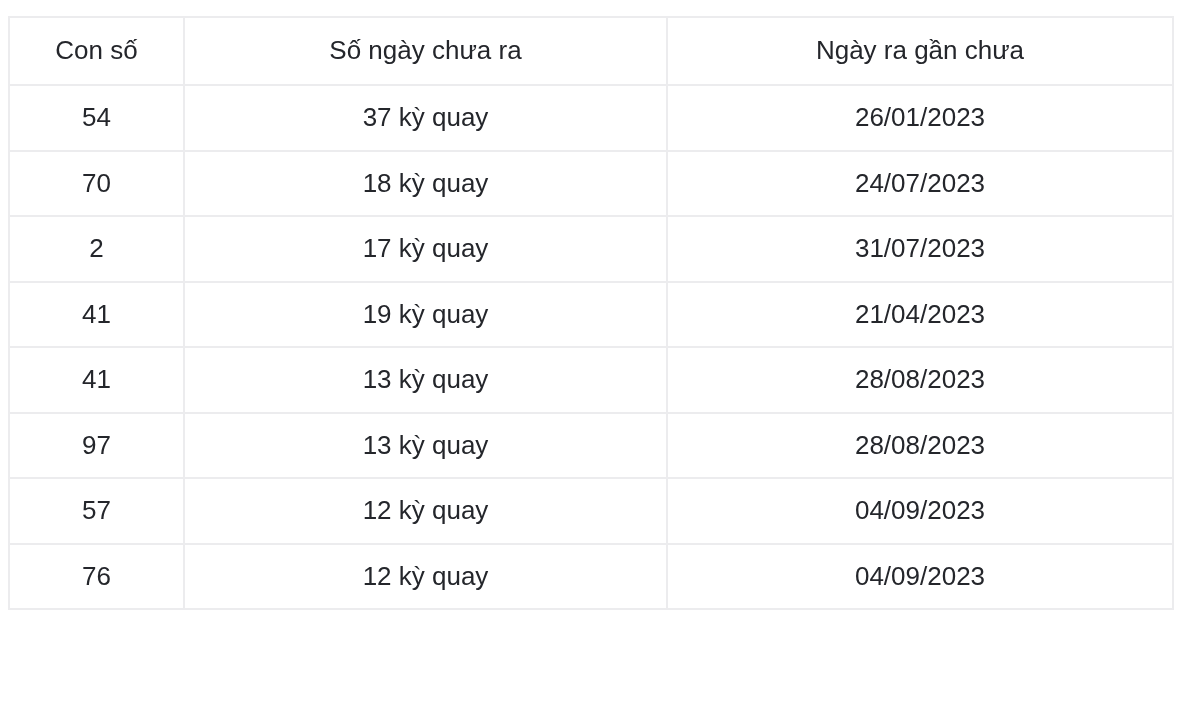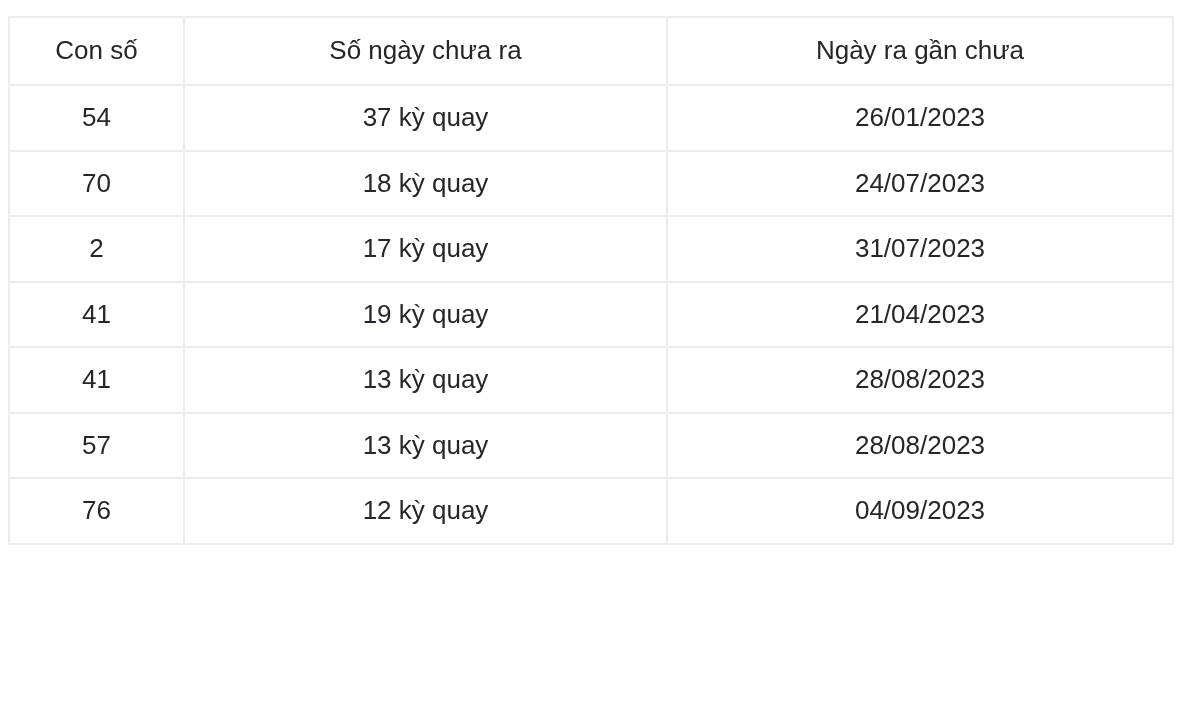--- a/index.html
+++ b/index.html
@@ -108,23 +108,28 @@
           <td class="num-cell">41</td>
           <td>19 kỳ quay</td>
           <td>21/04/2023</td>
         </tr>
         <tr>
           <td class="num-cell">41</td>
           <td>13 kỳ quay</td>
           <td>28/08/2023</td>
         </tr>
         <tr>
-          <td class="num-cell">57</td>
+          <td class="num-cell">97</td>
           <td>13 kỳ quay</td>
           <td>28/08/2023</td>
+        </tr>
+        <tr>
+          <td class="num-cell">57</td>
+          <td>12 kỳ quay</td>
+          <td>04/09/2023</td>
         </tr>
         <tr>
           <td class="num-cell">76</td>
           <td>12 kỳ quay</td>
           <td>04/09/2023</td>
         </tr>
       </tbody>
   </table>
 </div>
 

